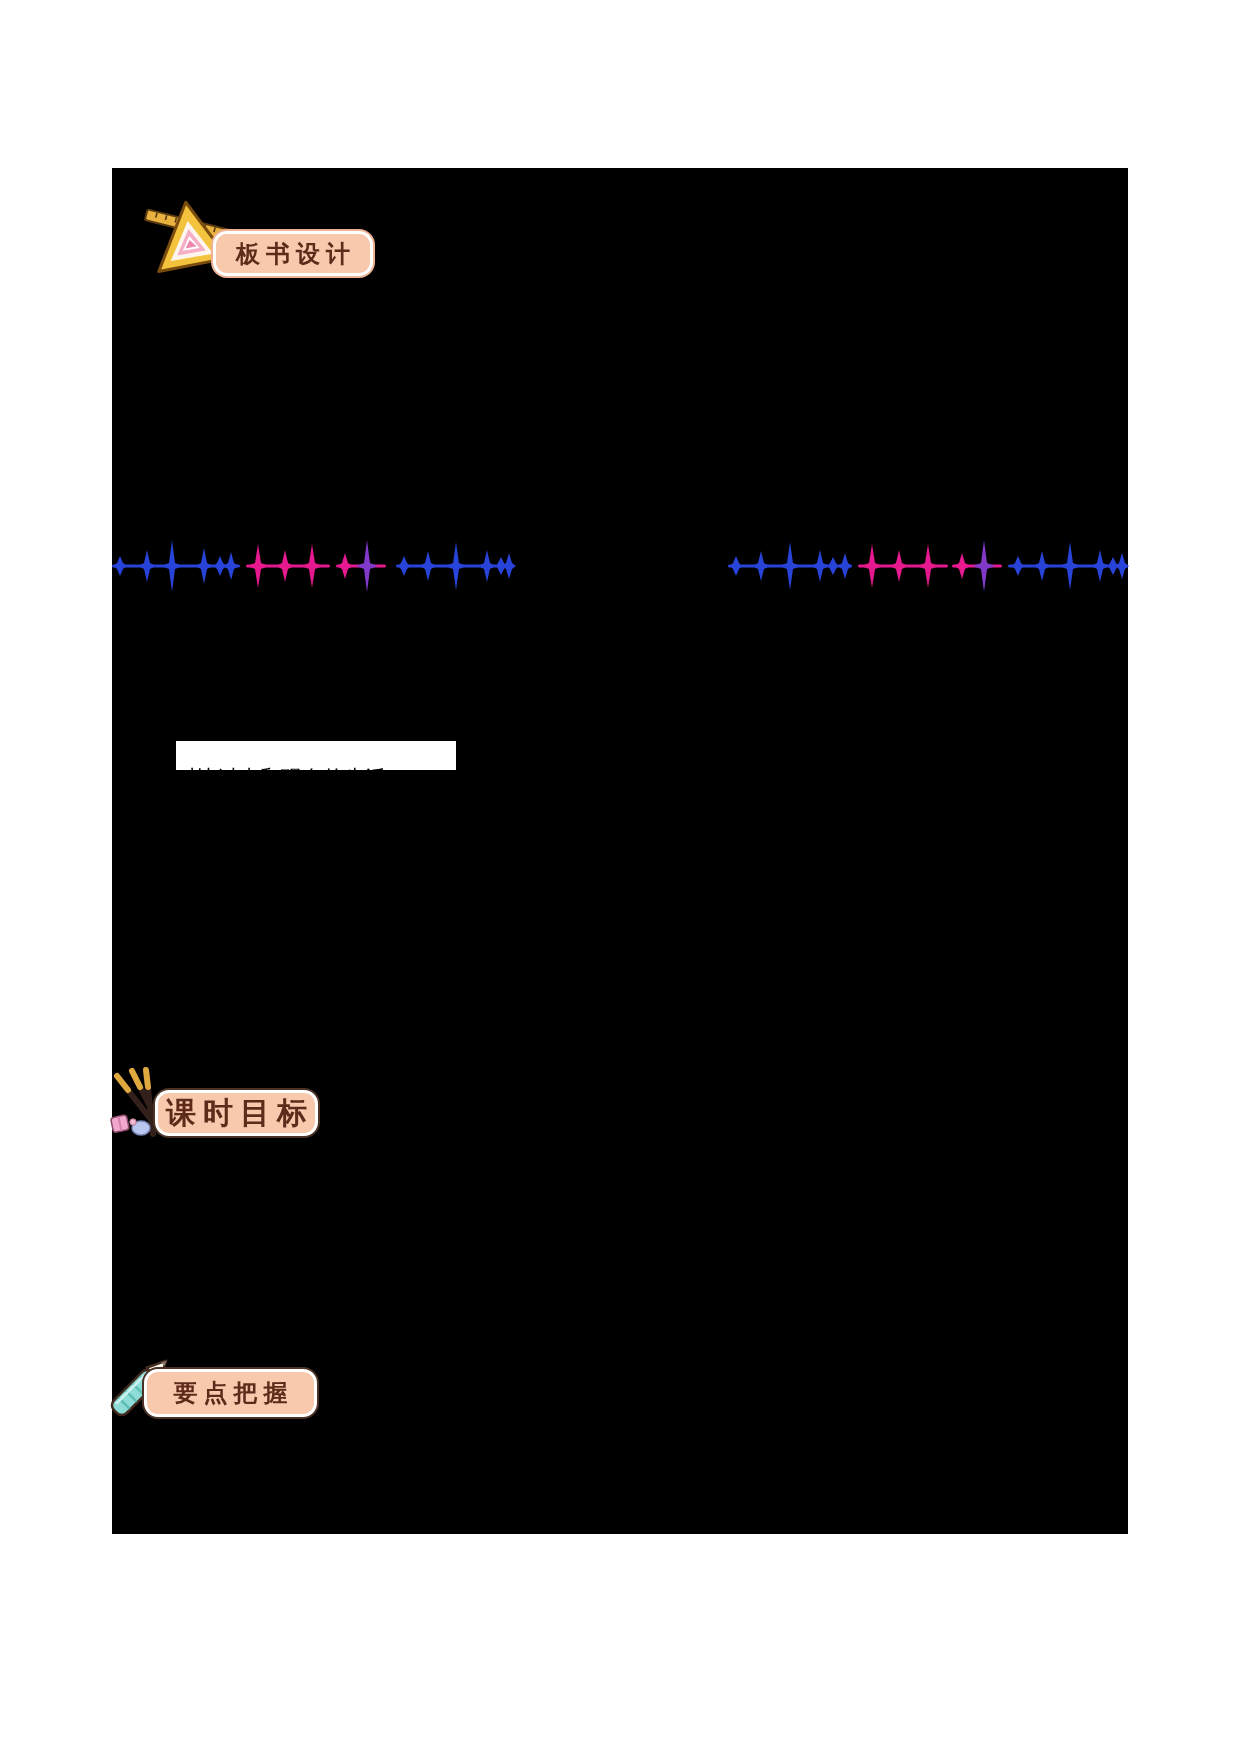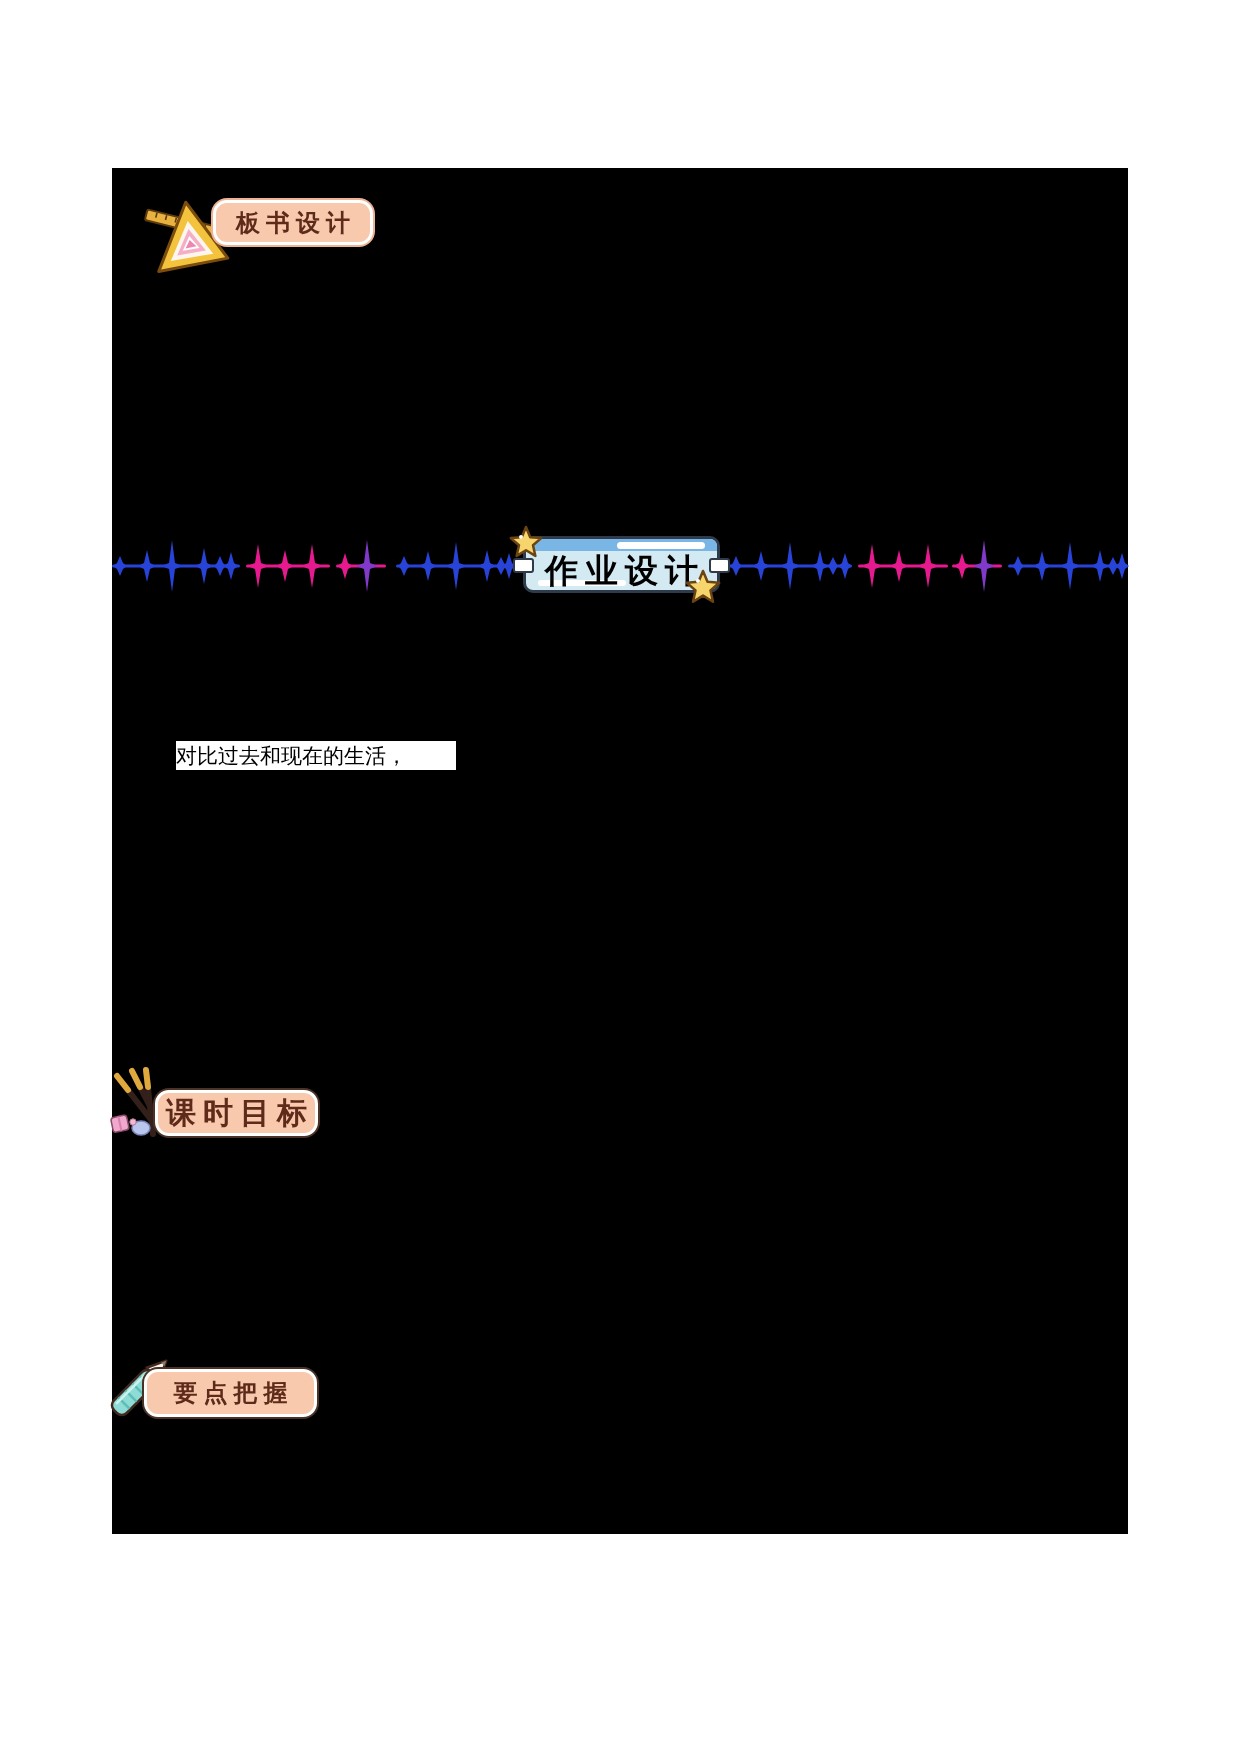--- a/index.html
+++ b/index.html
@@ -7,21 +7,21 @@
         font-family:"Liberation Sans","DejaVu Sans",sans-serif;}
   .canvas-black{position:absolute;left:112px;top:168px;width:1016px;height:1366px;background:#000000;}
 
   
   .peach-badge{position:absolute;box-sizing:border-box;background:#f8c9ad;
     border:3px solid #ffffff;border-radius:14px;display:flex;align-items:center;justify-content:center;
     color:#5e2b1a;font-weight:bold;}
   .outline-pink{box-shadow:0 0 0 2px #eeb294;}
   .outline-dark{box-shadow:0 0 0 2px #4a3226;}
 
-  .badge-board{left:213px;top:200px;width:160px;height:45px;font-size:24px;letter-spacing:6px;text-indent:6px;}
+  .badge-board{left:213px;top:231px;width:160px;height:45px;font-size:24px;letter-spacing:6px;text-indent:6px;}
   .badge-goals{left:155px;top:1090px;width:163px;height:46px;font-size:30px;letter-spacing:7px;text-indent:7px;}
   .badge-keys{left:144px;top:1369px;width:173px;height:48px;font-size:24px;letter-spacing:6px;text-indent:6px;}
 
   .icon-abs{position:absolute;}
 
   
   .badge-homework{position:absolute;left:523px;top:536px;width:197px;height:57px;box-sizing:border-box;
     background:#d3eaf3;border:3px solid #2f3a4a;border-radius:10px;overflow:visible;}
   .hw-topstrip{position:absolute;left:0;top:0;width:100%;height:12px;background:#79b6e6;
     border-radius:7px 7px 0 0;}
@@ -31,21 +31,21 @@
     color:#000000;font-weight:bold;font-size:33px;letter-spacing:7px;text-indent:7px;line-height:44px;}
   .hw-tab{position:absolute;width:17px;height:11px;background:#ffffff;border:2px solid #2f3a4a;border-radius:3px;top:19px;}
   .hw-tab.left{left:-13px;}
   .hw-tab.right{right:-13px;}
   .hw-star{position:absolute;}
   .hw-star.tl{left:-20px;top:-16px;}
   .hw-star.br{right:-8px;bottom:-20px;}
 
   .text-strip{position:absolute;left:176px;top:741px;width:280px;height:29px;background:#ffffff;}
   .text-strip span{display:block;line-height:29px;font-size:21px;color:#000000;
-    font-family:Liberation Sans, sans-serif;}
+    font-family:Liberation Mono, monospace;margin-top:24px;}
 
   .divider-svg{position:absolute;left:112px;top:530px;width:1017px;height:72px;}
 </style>
 </head>
 <body>
 
 <div class="page">
   <div class="canvas-black"></div>
 
   <svg class="icon-abs" style="left:135px;top:188px" width="108" height="86" viewBox="0 0 108 86">
@@ -126,36 +126,20 @@
       <path d="M928 14 L931 33 L939 36 L931 39 L928 58 L925 39 L917 36 L925 33 Z"></path>
       <path d="M962 23 L965 33 L970 36 L965 39 L962 49 L959 39 L954 36 L959 33 Z"></path>
     </g>
 
     <g fill="#8039c8">
       <path d="M367 10 L370 33 L378 36 L370 39 L367 62 L364 39 L356 36 L364 33 Z"></path>
       <path d="M984 10 L987 33 L995 36 L987 39 L984 62 L981 39 L973 36 L981 33 Z"></path>
     </g>
   </svg>
 
-  <div class="badge-homework">
-    <div class="hw-topstrip"></div>
-    <div class="hw-shine-top"></div>
-    <div class="hw-shine-bottom"></div>
-    <div class="hw-tab left"></div>
-    <div class="hw-tab right"></div>
-    <div class="hw-label">作业设计</div>
-    <svg class="hw-star tl" width="40" height="40" viewBox="-20 -20 40 40">
-      <polygon points="0,-16 4.2,-5.8 15.2,-4.9 7,2.2 9.4,12.9 0,7.2 -9.4,12.9 -7,2.2 -15.2,-4.9 -4.2,-5.8" fill="#f7d56d" stroke="#6b4412" stroke-width="2.5" stroke-linejoin="round"></polygon>
-      <circle cx="-5" cy="-6" r="2" fill="#ffffff"></circle>
-    </svg>
-    <svg class="hw-star br" width="44" height="44" viewBox="-22 -22 44 44">
-      <polygon points="0,-17 4.5,-6.2 16.2,-5.2 7.5,2.4 10,13.7 0,7.6 -10,13.7 -7.5,2.4 -16.2,-5.2 -4.5,-6.2" fill="#f7d56d" stroke="#6b4412" stroke-width="2.5" stroke-linejoin="round"></polygon>
-      <circle cx="-5" cy="-7" r="2" fill="#ffffff"></circle>
-    </svg>
-  </div>
 
   <div class="text-strip">
     <span>对比过去和现在的生活，</span>
   </div>
 
   <svg class="icon-abs" style="left:103px;top:1066px" width="82" height="80" viewBox="0 0 82 80">
     <g stroke-linecap="round">
       <line x1="14" y1="10" x2="56" y2="64" stroke="#33201a" stroke-width="6"></line>
       <line x1="14" y1="10" x2="25" y2="24" stroke="#dfa93e" stroke-width="6"></line>
       <line x1="29" y1="5" x2="60" y2="66" stroke="#33201a" stroke-width="6"></line>

